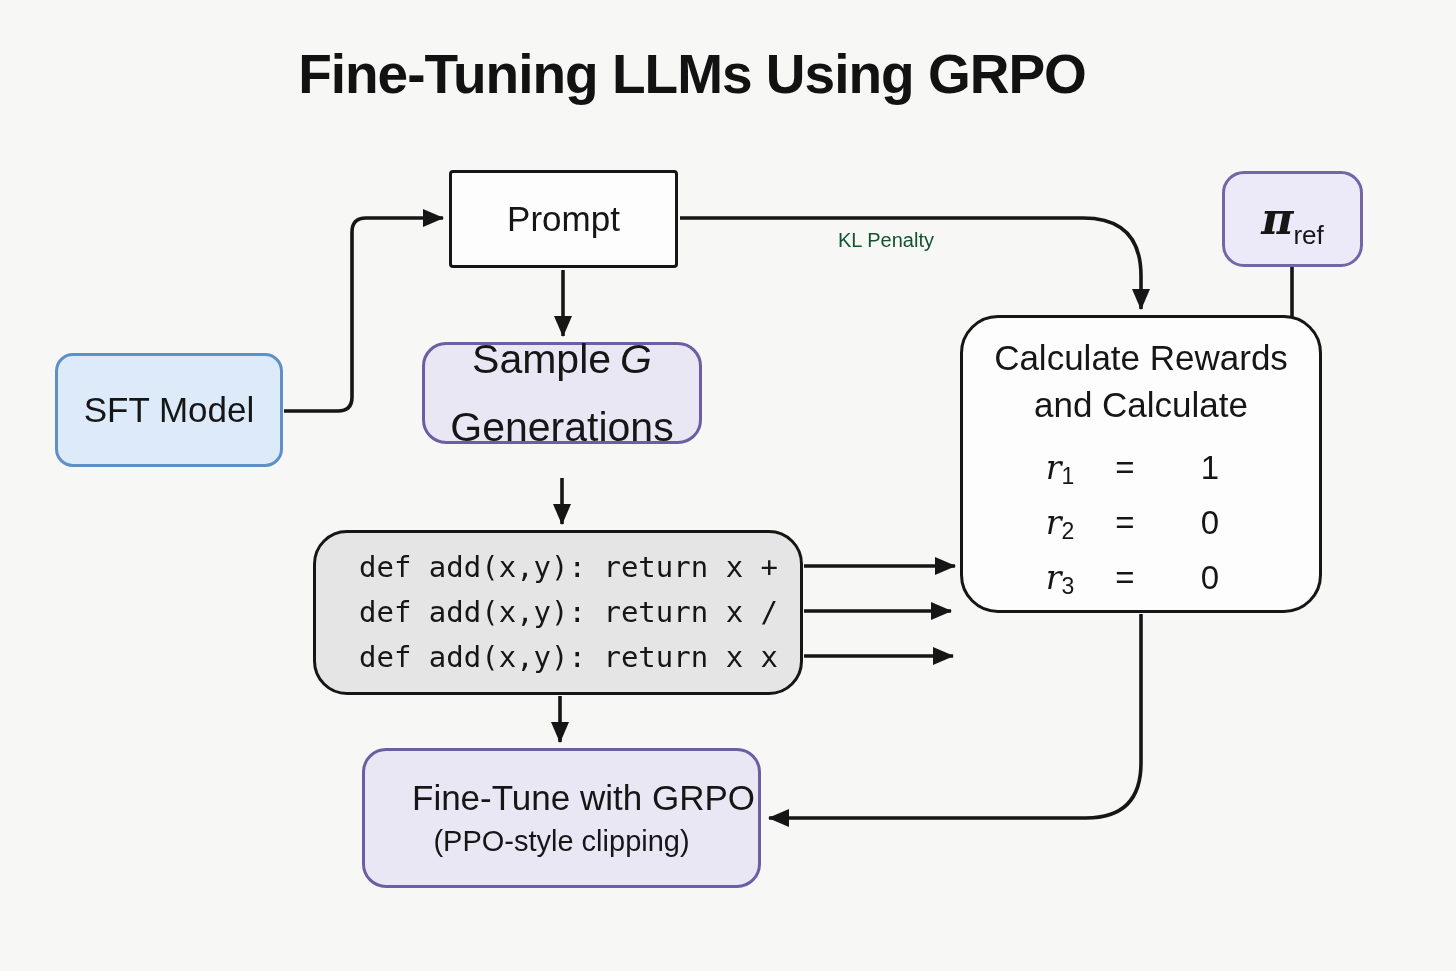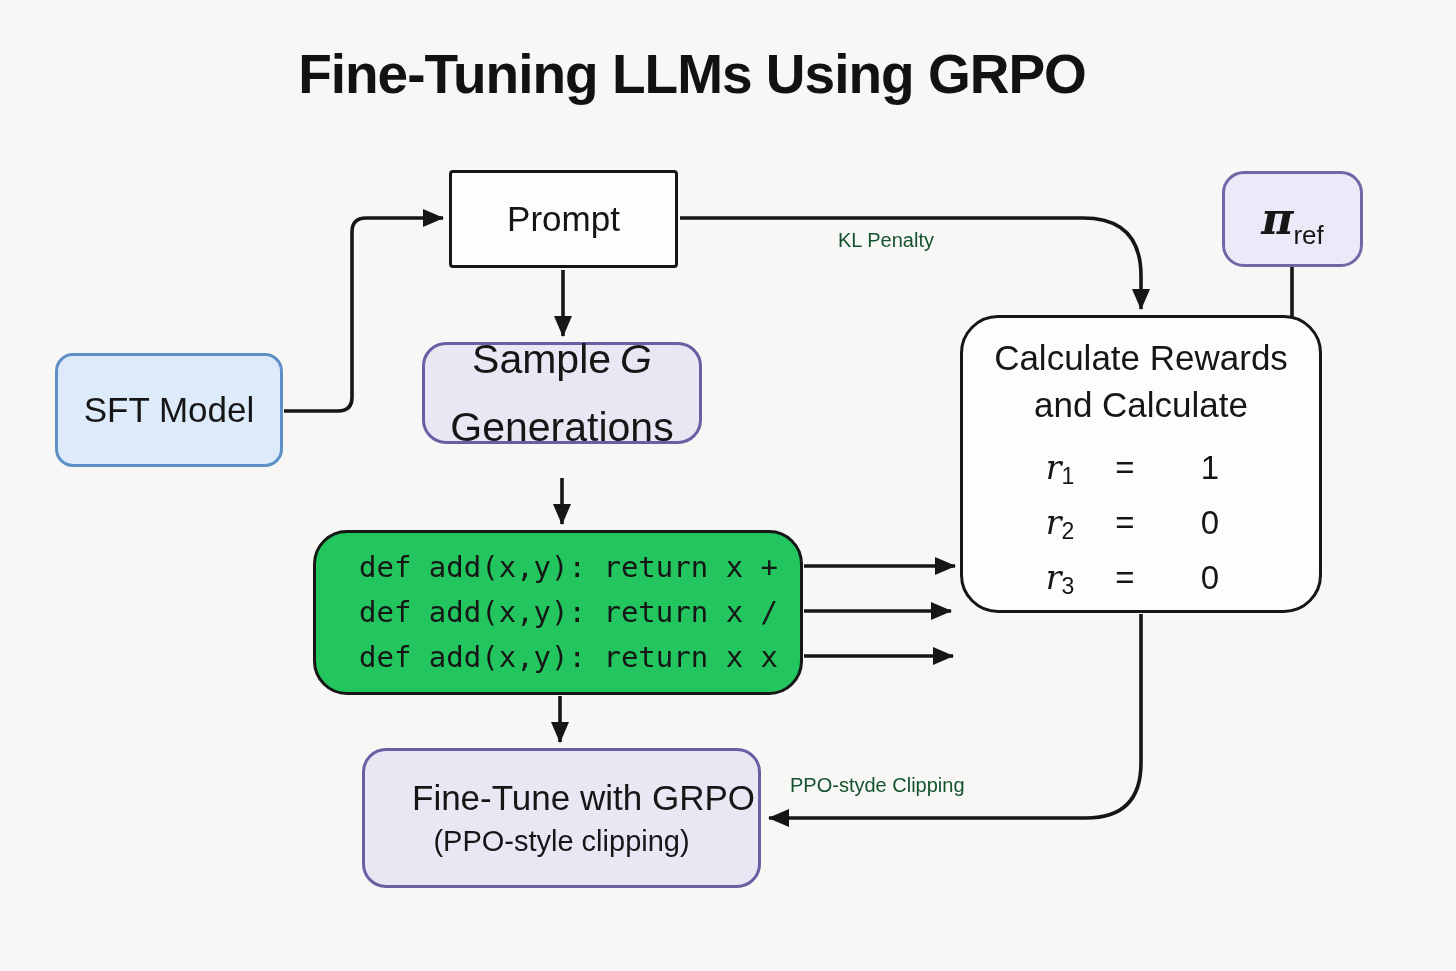--- a/index.html
+++ b/index.html
@@ -72,21 +72,21 @@
     background: #eae7f5;
     border: 3px solid #6d5da3;
     border-radius: 24px;
     font-size: 41px;
     line-height: 45px;
     gap: 23px;
   }
   .sample .var { font-style: italic; margin-left: 9px; }
   .codebox {
     left: 313px; top: 530px; width: 490px; height: 165px;
-    background: #22c55e;
+    background: #e5e5e5;
     border: 3.5px solid #161616;
     border-radius: 34px;
     align-items: flex-start;
     justify-content: flex-start;
     padding: 12px 0 0 43px;
     font-family: "DejaVu Sans Mono", monospace;
     font-size: 29px;
     line-height: 45px;
     white-space: pre;
     text-align: left;
@@ -215,15 +215,14 @@
       </div>
     </div>
   </div>
 
   <div class="node finetune">
     <span class="l1">Fine-Tune with GRPO</span>
     <span class="l2">(PPO-style clipping)</span>
   </div>
 
   <div class="edge-label kl-label">KL Penalty</div>
-  <div class="edge-label ppo-label">PPO-styde Clipping</div>
 
 </div>
 
 </body></html>

